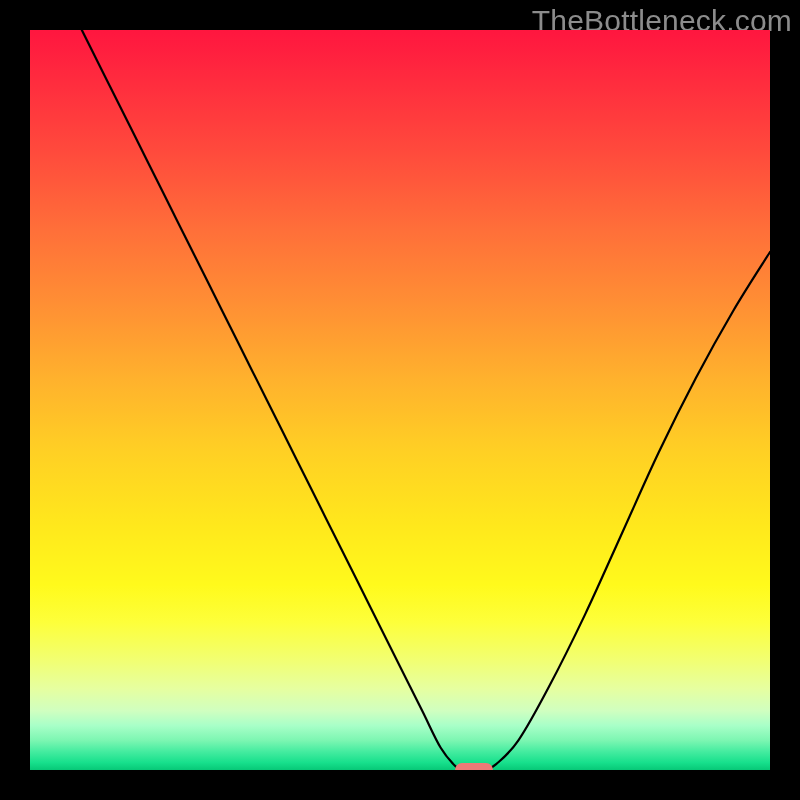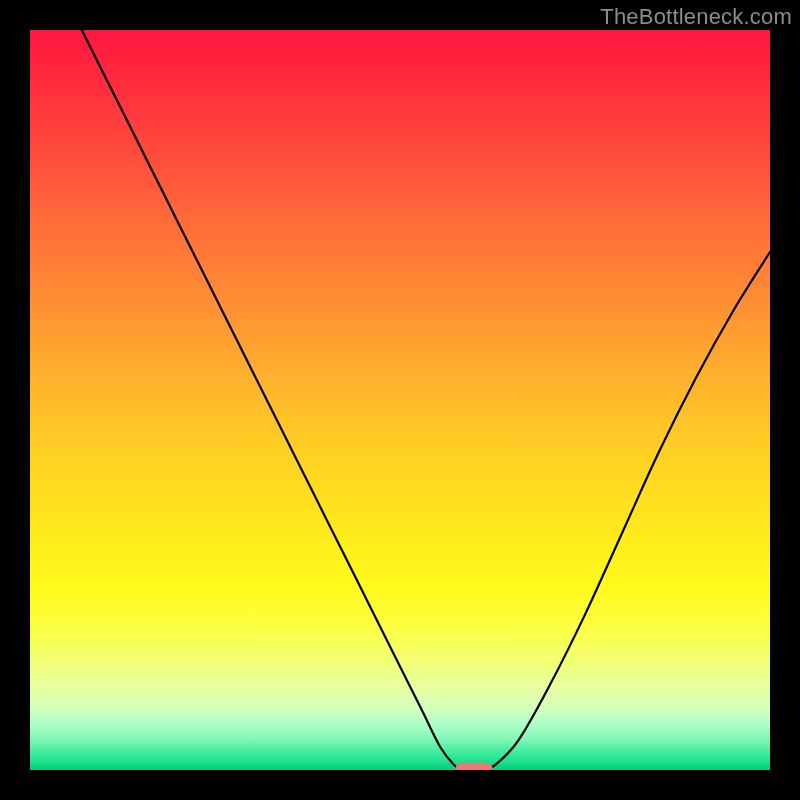--- a/index.html
+++ b/index.html
@@ -67,21 +67,21 @@
     width: 38px;
     height: 14px;
     border-radius: 7px;
     transform: translate(-50%, -50%);
   }
   .watermark {
     position: absolute;
     top: 4px;
     right: 8px;
     color: #8c8c8c;
-    font-size: 22px;
+    font-size: 30px;
     letter-spacing: 0.2px;
     text-align: center;
   }
 </style>
 </head>
 <body>
 
 <div class="frame">
 
   <div class="watermark">TheBottleneck.com</div>

